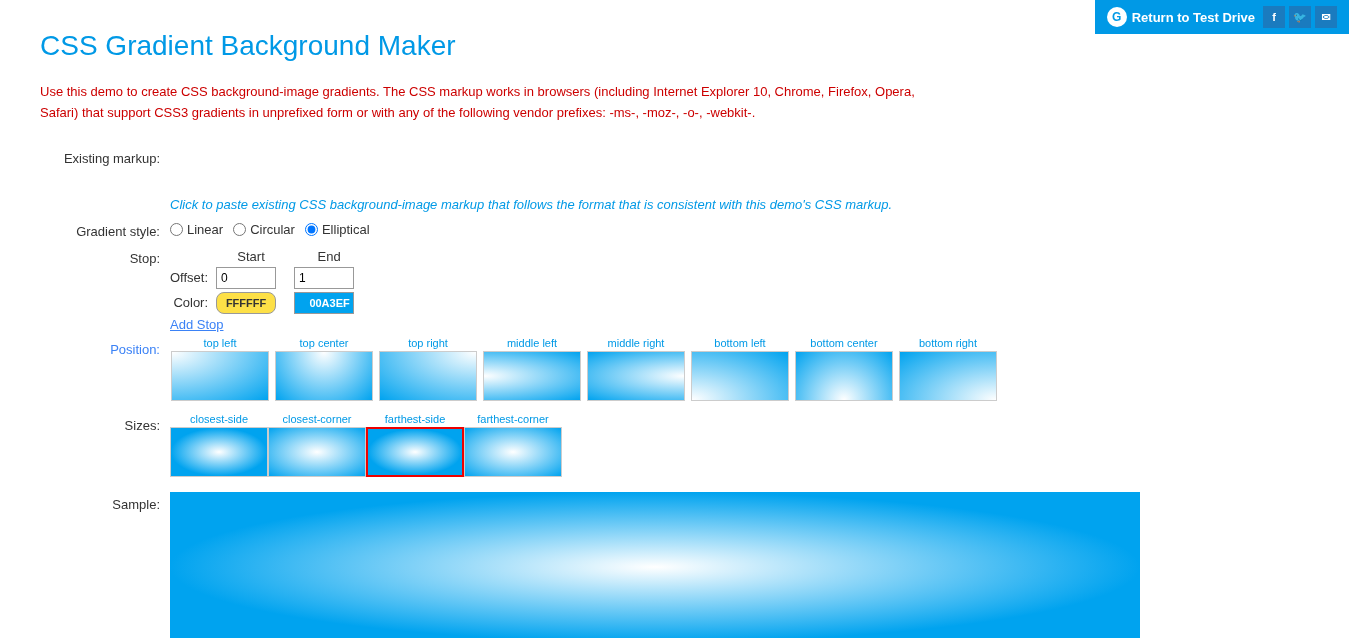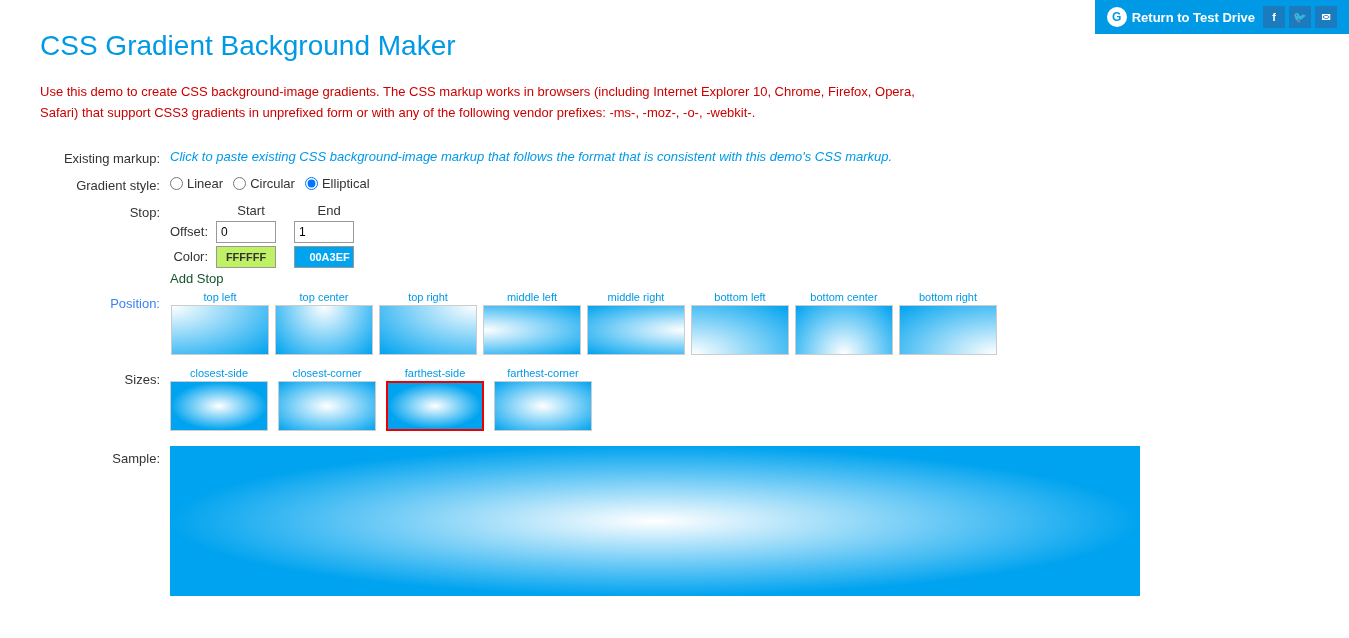--- a/index.html
+++ b/index.html
@@ -86,20 +86,21 @@
       align-items: center;
       gap: 10px;
     }
 
     .existing-markup-link {
       color: #0099e6;
       font-style: italic;
       font-size: 13px;
       cursor: pointer;
       text-decoration: none;
+      margin-top: 48px;
     }
 
     
     .radio-group {
       display: flex;
       align-items: center;
     }
     .radio-label {
       display: flex;
       align-items: center;
@@ -144,34 +145,36 @@
       width: 60px;
       height: 22px;
       border: 1px solid #999;
       display: flex;
       align-items: center;
       justify-content: center;
       font-size: 11px;
       font-weight: bold;
     }
     .color-ffffff {
-      background: #bef264;
-      color: #333;
+      background: #fde047;
+      color: #333;
+      border-radius: 8px;
     }
     .color-00a3ef {
       background: #00A3EF;
       color: #fff;
       padding-left: 11px;
     }
 
     .add-stop-link {
-      color: #14532d;
+      color: #3b82f6;
       font-size: 13px;
       cursor: pointer;
       margin-left: 0;
+      text-decoration: underline;
     }
 
     
     .position-section {
       display: flex;
       align-items: flex-start;
       margin-bottom: 12px;
     }
     .position-label {
       min-width: 130px;
@@ -216,21 +219,21 @@
     }
     .sizes-label {
       min-width: 130px;
       text-align: right;
       padding-right: 10px;
       color: #333;
       padding-top: 5px;
     }
     .sizes-grid {
       display: flex;
-      gap: 10px;
+      gap: 0;
     }
     .size-item {
       display: flex;
       flex-direction: column;
       align-items: center;
       cursor: pointer;
     }
     .size-label {
       font-size: 11px;
       color: #0099e6;

